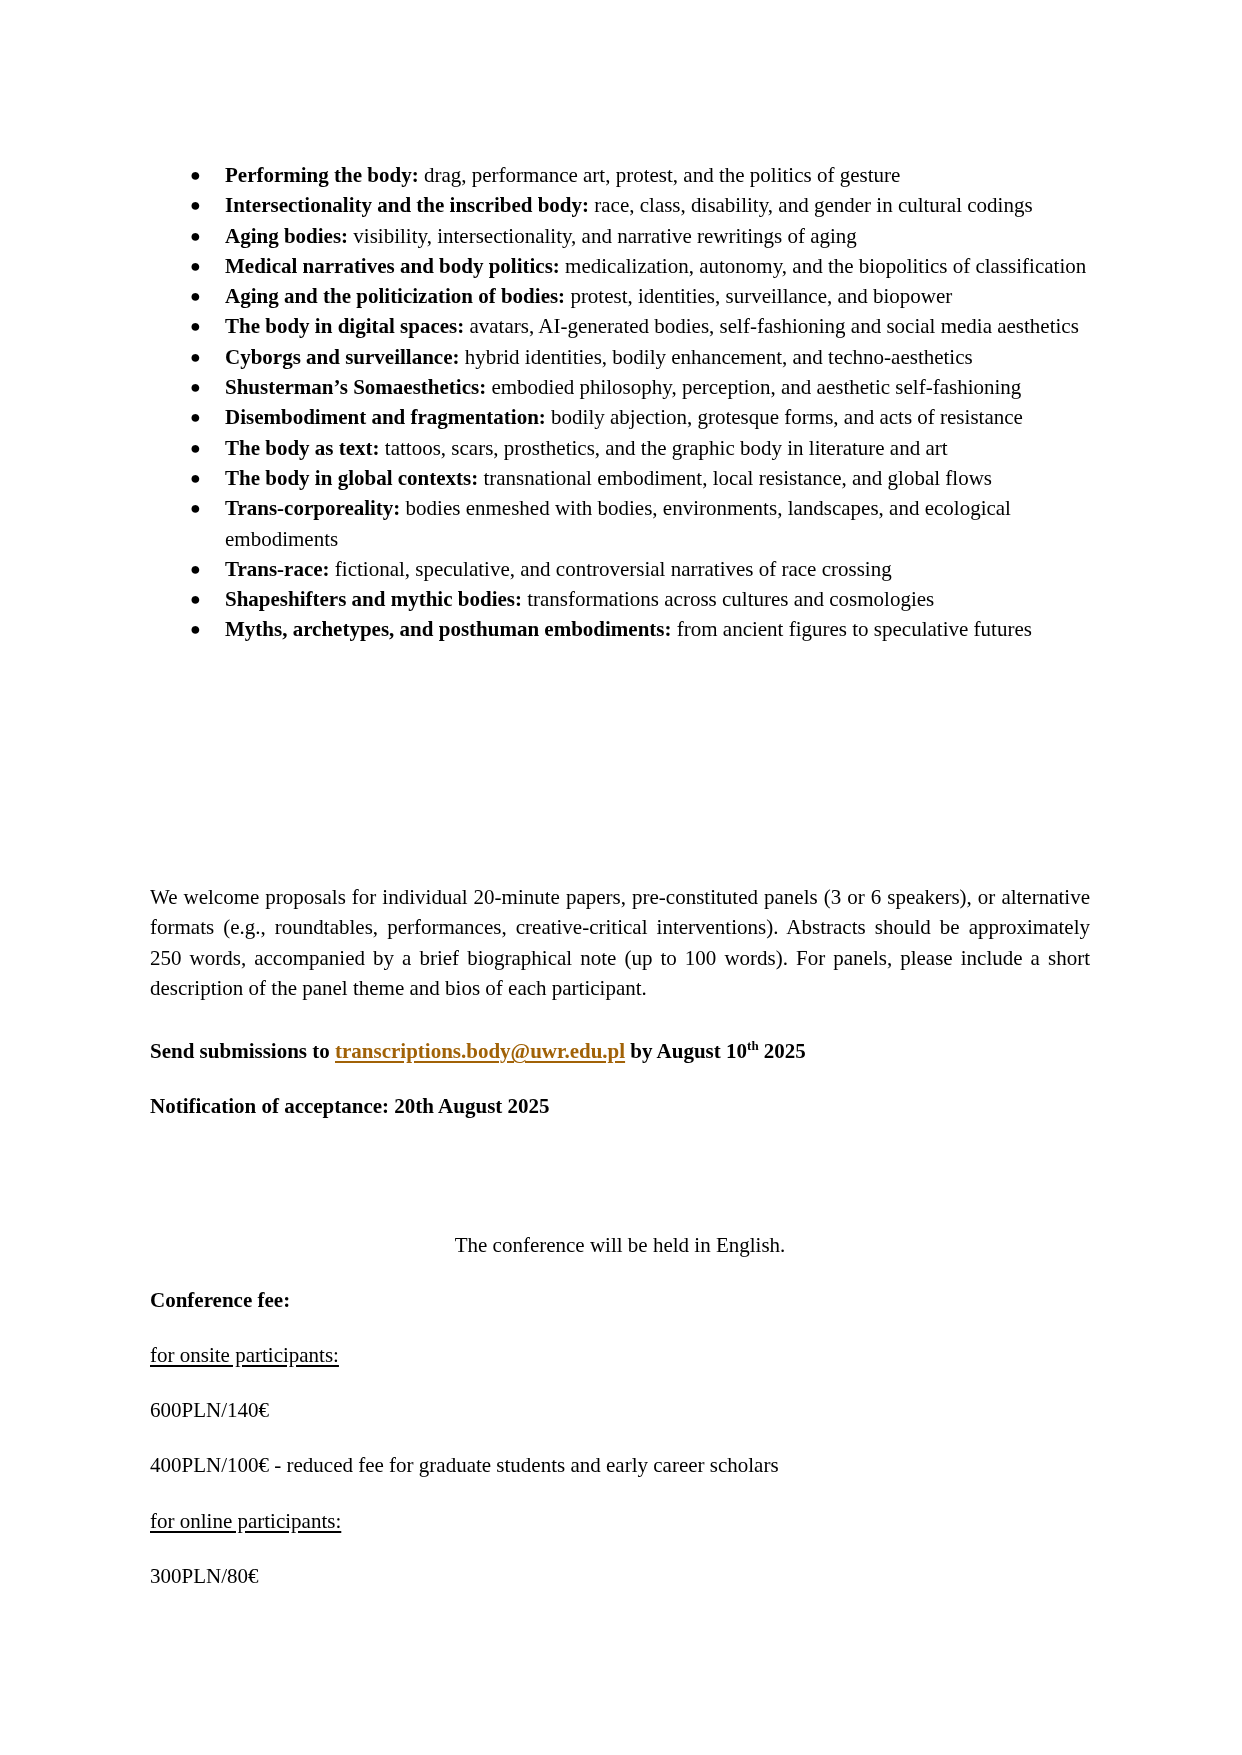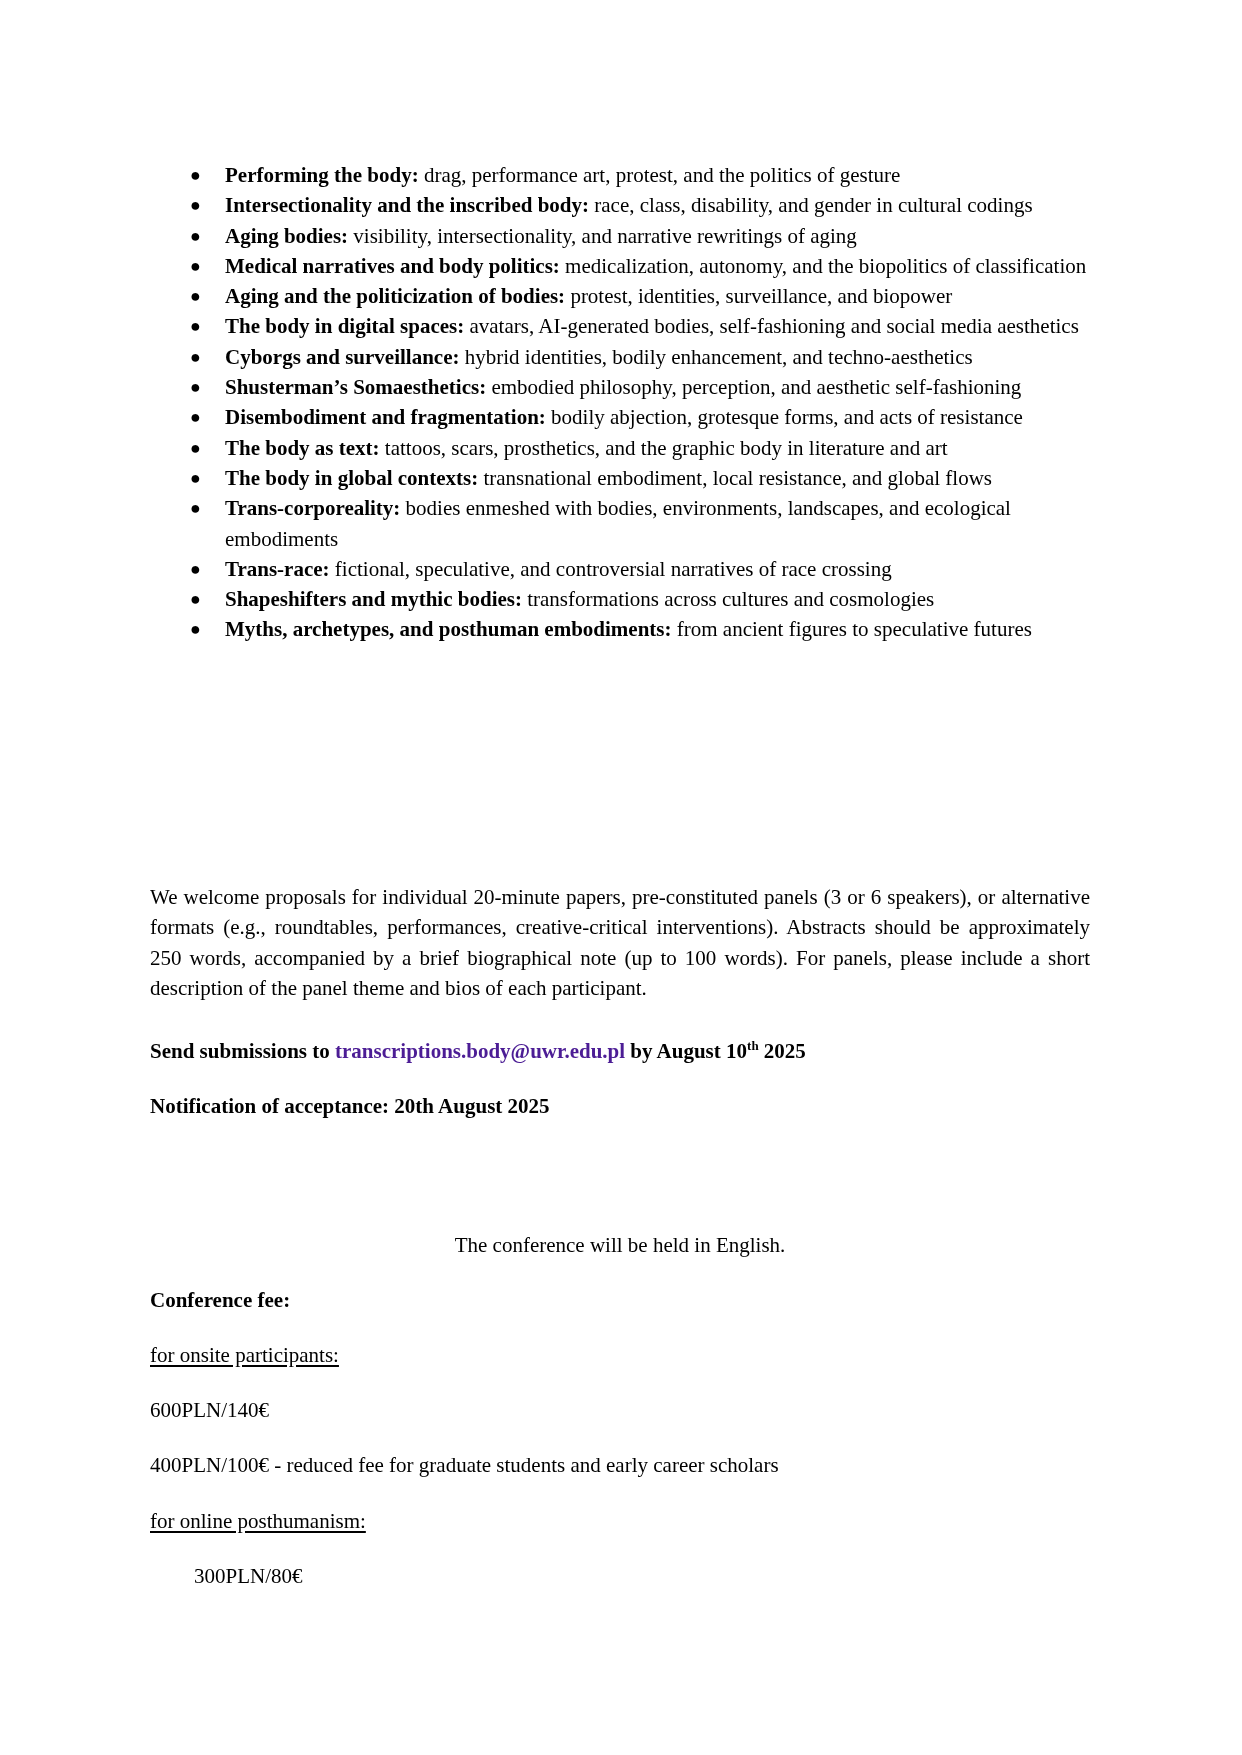--- a/index.html
+++ b/index.html
@@ -7,21 +7,21 @@
          font-family: "Liberation Serif", "DejaVu Serif", serif; color: #000; }
   .page { position: absolute; left: 0; top: 0; width: 1242px; height: 1755px; }
   .topics { position: absolute; left: 150px; top: 160px; width: 940px; margin: 0; padding: 0; list-style: none; }
   .topic { position: relative; padding-left: 75px; font-size: 21px; line-height: 30.3px; }
   .bullet { position: absolute; left: 40px; top: 0; font-size: 18px; }
   .topic b { font-weight: bold; }
   .block { position: absolute; left: 150px; width: 940px; font-size: 21px; line-height: 30.3px; margin: 0; }
   .justify { text-align: justify; }
   .bold { font-weight: bold; }
   .u { text-decoration: underline; text-underline-offset: 3px; }
-  .link { color: #4c1d95; text-underline-offset: 3px; font-weight: bold; }
+  .link { color: #a16207; text-decoration: underline; text-underline-offset: 3px; font-weight: bold; }
   sup { font-size: 13px; line-height: 0; vertical-align: super; }
 </style>
 </head>
 <body>
 
 <div class="page">
 
   <ul class="topics">
     <li class="topic"><span class="bullet">●</span><b>Performing the body:</b><span> drag, performance art, protest, and the politics of gesture</span></li>
     <li class="topic"><span class="bullet">●</span><b>Intersectionality and the inscribed body:</b><span> race, class, disability, and gender in cultural codings</span></li>
@@ -50,17 +50,17 @@
   <p class="block" style="top:1230px;text-align:center;">The conference will be held in English.</p>
 
   <p class="block bold" style="top:1285px;">Conference fee:</p>
 
   <p class="block" style="top:1340px;"><span class="u">for onsite participants:</span></p>
 
   <p class="block" style="top:1395px;">600PLN/140€</p>
 
   <p class="block" style="top:1450px;">400PLN/100€ - reduced fee for graduate students and early career scholars</p>
 
-  <p class="block" style="top:1506px;"><span class="u">for online posthumanism:</span></p>
+  <p class="block" style="top:1506px;"><span class="u">for online participants:</span></p>
 
-  <p class="block" style="top:1561px;margin-left:44px;">300PLN/80€</p>
+  <p class="block" style="top:1561px;">300PLN/80€</p>
 
 </div>
 
 </body></html>

